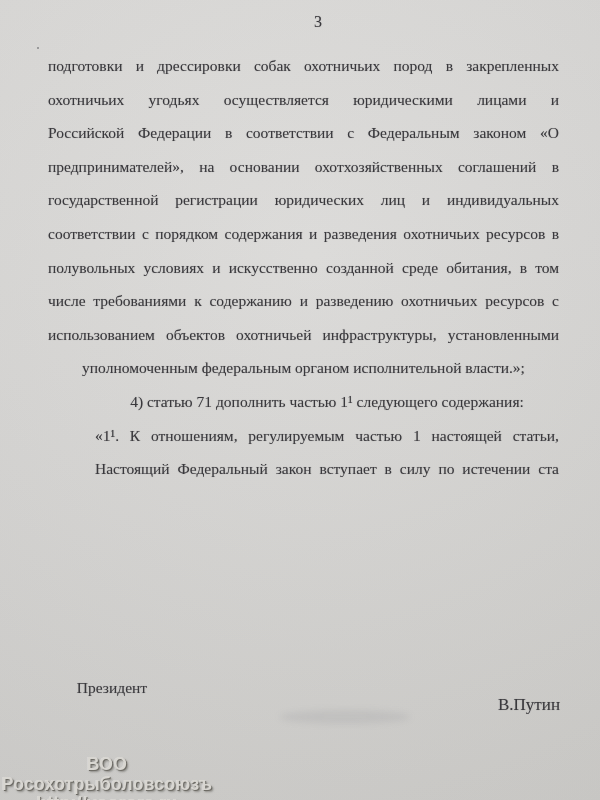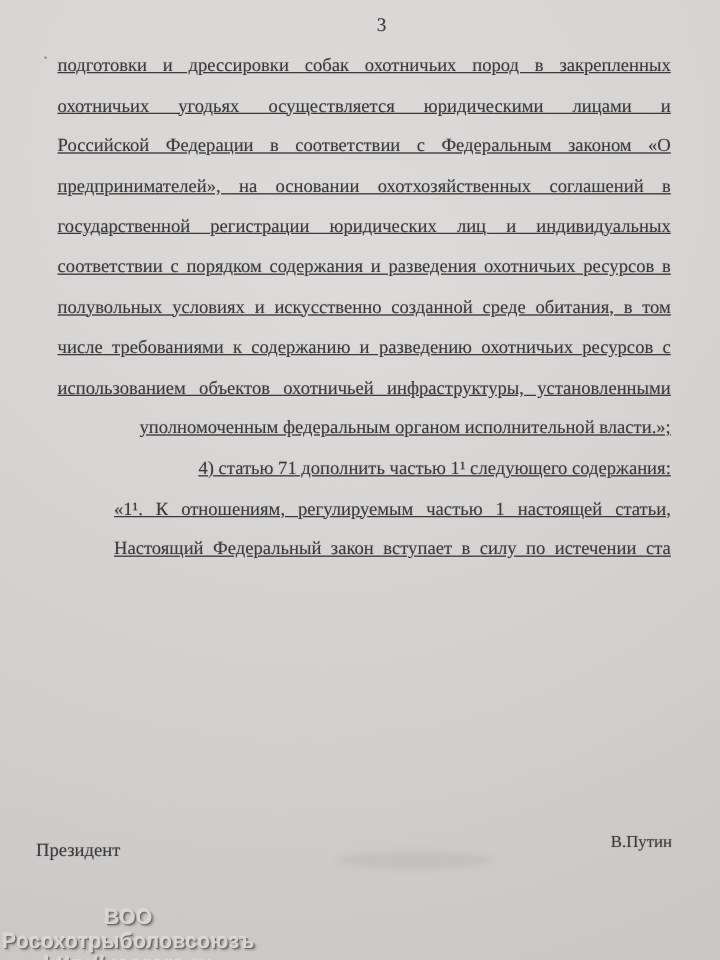--- a/index.html
+++ b/index.html
@@ -16,45 +16,43 @@
   }
   .page-number {
     position: absolute;
     top: 13px; left: 48px; width: 540px;
     text-align: center;
     font-size: 16px;
     text-shadow: 0 0 1px rgba(58,57,61,0.35);
   }
   .body-lines {
     position: absolute;
-    top: 38px; left: 48px; width: 511px;
+    top: 49px; left: 48px; width: 511px;
     text-shadow: 0 0 1px rgba(58,57,61,0.35);
-    text-decoration: underline;
   }
   .line {
     font-size: 15.5px;
     line-height: 33.6px;
-    text-align: right;
+    text-align: center;
   }
   .line.justify { text-align: justify; text-align-last: justify; }
   .line.indent { padding-left: 47px; }
   .line.bold { font-weight: bold; }
   .sig-title {
     position: absolute;
     left: 30px; top: 677px; width: 164px;
-    text-align: left;
+    text-align: center;
     font-size: 15.5px;
     line-height: 22px;
     text-shadow: 0 0 1px rgba(58,57,61,0.35);
-    margin-top: 21px;
   }
   .sig-name {
     position: absolute;
     top: 695px; right: 40px;
-    font-size: 14px;
+    font-size: 17px;
     text-shadow: 0 0 1px rgba(58,57,61,0.35);
   }
   .speck {
     position: absolute;
     left: 37px; top: 47px; width: 2px; height: 2px;
     background: rgba(70,70,74,0.55);
     border-radius: 50%;
   }
   .smudge {
     position: absolute;

